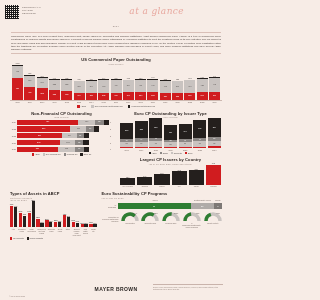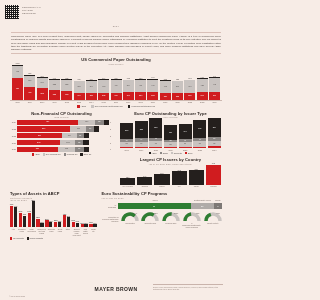--- a/index.html
+++ b/index.html
@@ -176,20 +176,21 @@
 
 <div class="page">
 
   <div class="hdr">
     <div class="qr"></div>
     <div class="brandblk">
       <div>COMMERCIAL &amp;</div>
       <div>FINANCE</div>
       <div>RESOURCE</div>
     </div>
+    <div class="atglance">at a glance</div>
     <div class="subyear">2024</div>
   </div>
 
   <div class="intro">Commercial paper (CP) is a form of short-term, unsecured debt, usually issued by corporates and financial institutions. Asset-backed commercial paper (ABCP) is a type of commercial paper collateralized by financial assets and usually issued by a conduit or special funding vehicle established by a financial institution to meet the collateral needs of its core activities. The CP market is deep and highly liquid and has undergone change in recent years as issuer tenors have been modified their issuance programs in rely on the Section 4(a)(2) exemption from registration rather than the traditional CP exemption available under Section 3(a)(3) of the Securities Act. ABCP issuance has increased in recent years, and many financial institutions now have several ABCP issuance platforms.</div>
 
   <div class="main-chart">
     <div class="ctitle">US Commercial Paper Outstanding</div>
     <div class="csub">(US$ billions)</div>
     <div class="msc-plot" id="mscPlot">
         <div class="msc-col">

